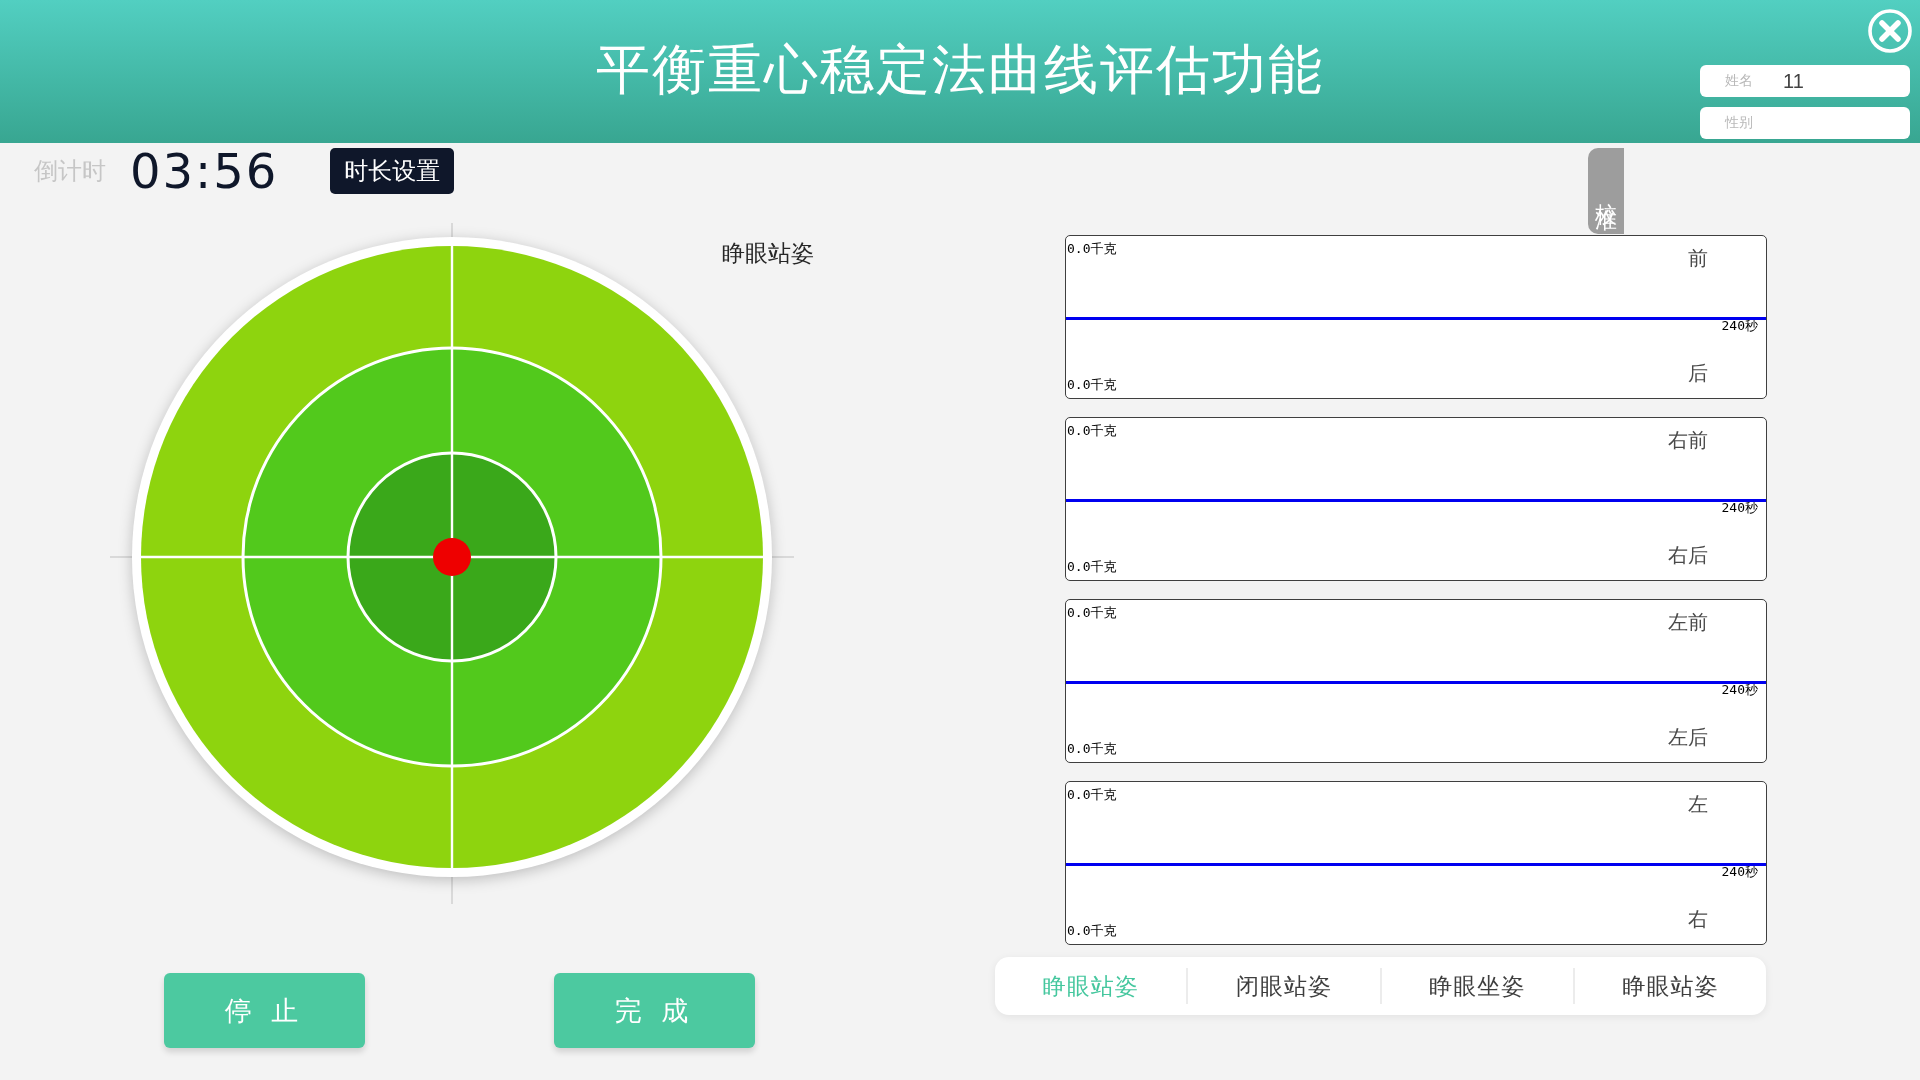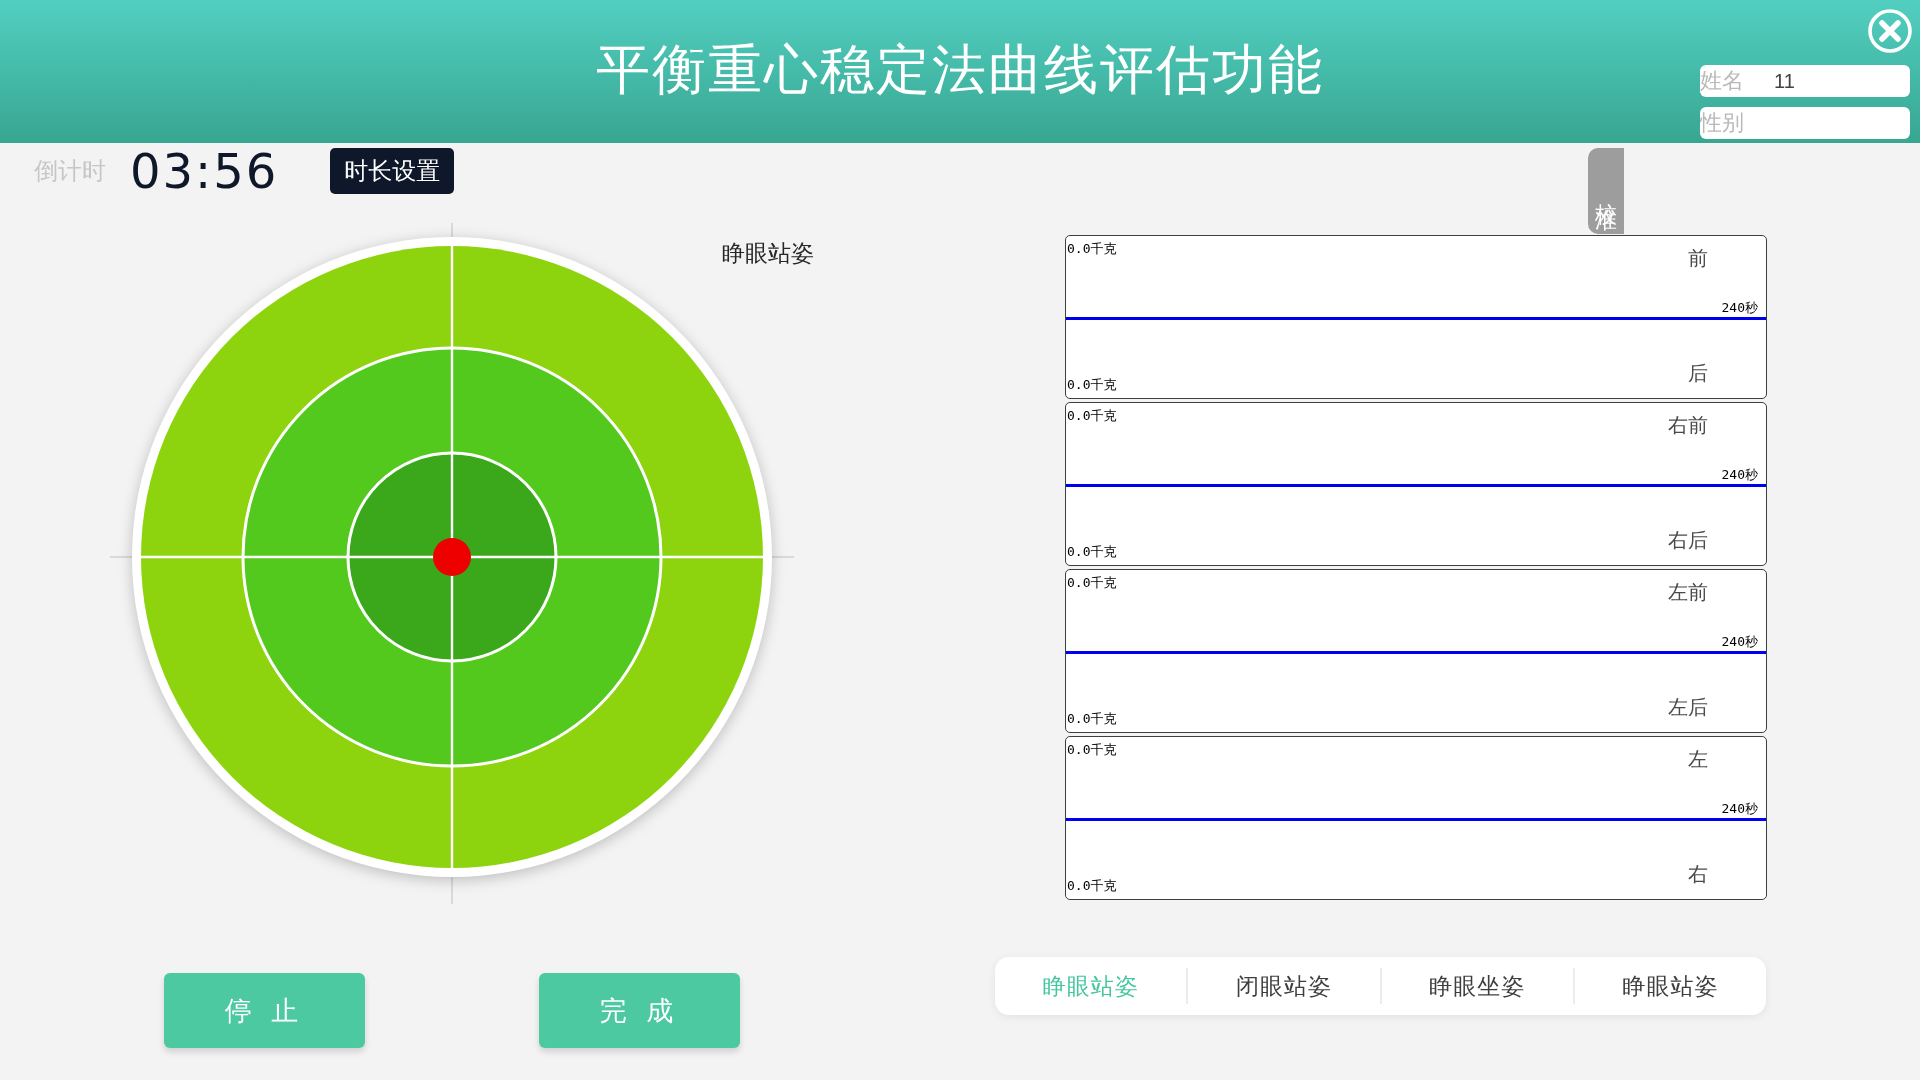--- a/index.html
+++ b/index.html
@@ -19,21 +19,21 @@
   }
   .close-btn {
     position:absolute; right:6px; top:7px; width:48px; height:48px;
     cursor:pointer; background:transparent; border:none;
   }
   .id-fields { position:absolute; right:10px; top:65px; width:210px; }
   .id-field {
     width:210px; height:32px; background:#ffffff; border-radius:6px;
     display:flex; align-items:center; margin-bottom:10px; overflow:hidden;
   }
-  .id-field .fld-label { color:#b9b9b9; font-size:22px; margin-left:0; white-space:nowrap; }
+  .id-field .fld-label { color:#b9b9b9; font-size:14px; margin-left:25px; white-space:nowrap; }
   .id-field .fld-value { color:#434343; font-size:20px; margin-left:30px; }
 
   
   .calibrate {
     position:absolute; right:0; top:148px; width:36px; height:86px;
     background:#9d9d9d; border-radius:10px 0 0 10px;
     display:flex; align-items:center; justify-content:center;
     writing-mode:vertical-rl; text-orientation:upright;
     color:#ffffff; font-size:22px; letter-spacing:6px; cursor:pointer; border:none;
   }
@@ -48,43 +48,43 @@
   }
 
   
   .target-wrap { position:absolute; left:102px; top:207px; width:700px; height:700px; }
   .target-shadow { filter:drop-shadow(0 3px 7px rgba(0,0,0,0.22)); }
   .stance-caption { position:absolute; left:722px; top:238px; font-size:23px; color:#262626; }
 
   
   .charts { position:absolute; left:1065px; top:235px; width:702px; }
   .chart-panel {
-    position:relative; width:702px; height:164px; margin-bottom:3px;
+    position:relative; width:702px; height:164px; margin-bottom:18px;
     background:#ffffff; border:1px solid #3f3f3f; border-radius:5px;
   }
   .chart-panel .axis-line {
     position:absolute; left:0; right:0; top:81px; height:3px; background:#0000f0;
   }
   .chart-small { font-family:"DejaVu Sans Mono", monospace; font-size:13px; color:#000000; position:absolute; white-space:nowrap; }
   .kg-top    { top:4px; left:1px; }
   .kg-bottom { bottom:4px; left:1px; }
-  .time-lab  { top:63px; right:8px; }
+  .time-lab  { top:81px; right:8px; }
   .dir-label { position:absolute; font-size:20px; color:#4a4a4a; white-space:nowrap; }
   .dir-top    { top:9px;  right:58px; }
   .dir-bottom { bottom:11px; right:58px; }
 
   
   .action-btn {
     position:absolute; top:973px; width:201px; height:75px;
     background:#4cc9a0; border:none; border-radius:6px; cursor:pointer;
     color:#ffffff; font-size:27px; letter-spacing:6px;
     box-shadow:0 4px 6px rgba(0,0,0,0.14);
   }
   .btn-stop { left:164px; }
-  .btn-done { left:539px; }
+  .btn-done { left:554px; }
 
   
   .tab-bar {
     position:absolute; left:995px; top:957px; width:771px; height:58px;
     background:#ffffff; border-radius:14px; display:flex; align-items:center;
     box-shadow:0 2px 8px rgba(0,0,0,0.07);
   }
   .tab-item {
     flex:1 1 0; text-align:center; font-size:23px; color:#3e3e3e;
     background:none; border:none; cursor:pointer; height:100%;

